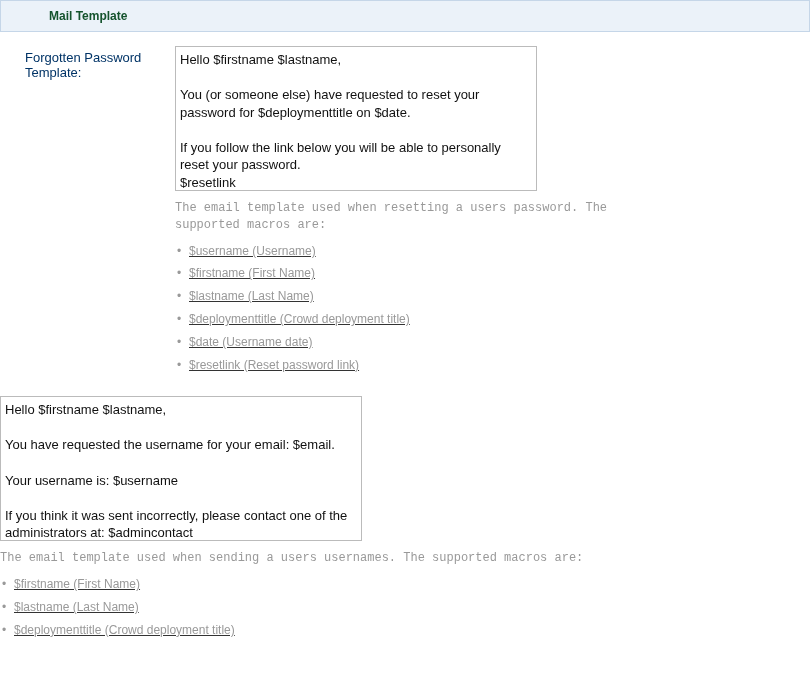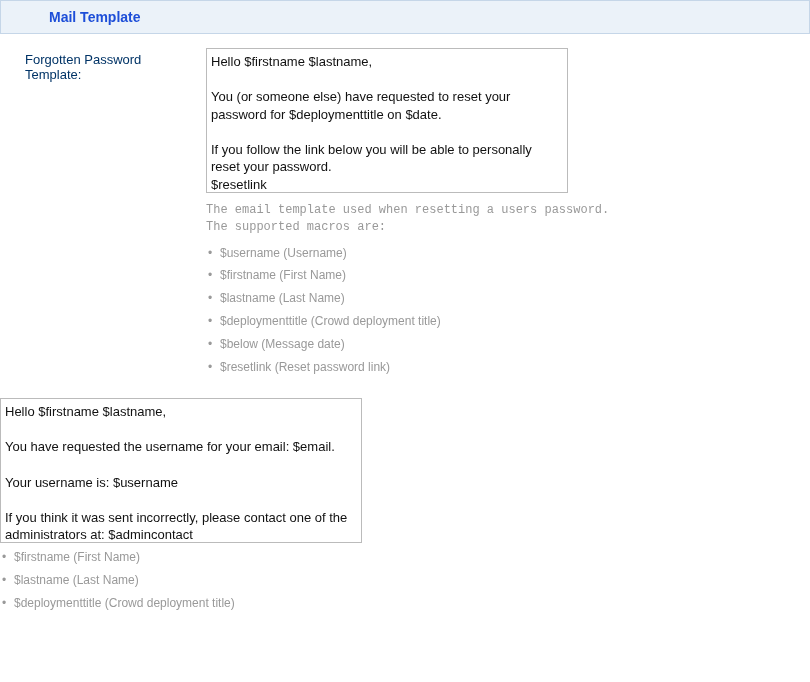--- a/index.html
+++ b/index.html
@@ -14,30 +14,29 @@
       background: #fff;
       width: 810px;
     }
     .section-header {
       background: #ebf2f9;
       border: 1px solid #c5d6e8;
       padding: 8px 12px;
       margin: 0 0 14px 0;
     }
     .section-header h2 {
-      color: #1d4ed8;
-      font-size: 14px;
+      color: #14532d;
+      font-size: 12px;
       font-weight: bold;
       padding-left: 36px;
     }
     .form-row {
       display: flex;
       align-items: flex-start;
       padding: 0 0 20px 0;
-      gap: 31px;
     }
     .form-label {
       width: 175px;
       padding: 4px 10px 0 25px;
       color: #003366;
       font-size: 13px;
       flex-shrink: 0;
     }
     .form-field {
       flex: 1;
@@ -59,20 +58,21 @@
       color: #999;
       font-size: 12px;
       margin: 6px 0 6px 0;
       line-height: 1.4;
       font-family: Liberation Mono, monospace;
     }
     ul.macro-list {
       list-style: none;
       padding: 0;
       margin: 0;
+      text-decoration: underline;
     }
     ul.macro-list li {
       color: #999;
       font-size: 12px;
       padding: 3px 0 3px 14px;
       position: relative;
       line-height: 1.4;
     }
     ul.macro-list li::before {
       content: "•";
@@ -99,37 +99,38 @@
 If you follow the link below you will be able to personally reset your password.
 $resetlink
 
 This password reset request is valid for the next 24 hours.</textarea>
     <div class="help-text">The email template used when resetting a users password. The supported macros are:</div>
     <ul class="macro-list">
       <li>$username (Username)</li>
       <li>$firstname (First Name)</li>
       <li>$lastname (Last Name)</li>
       <li>$deploymenttitle (Crowd deployment title)</li>
-      <li>$below (Message date)</li>
+      <li>$date (Username date)</li>
       <li>$resetlink (Reset password link)</li>
     </ul>
   </div>
 </div>
 
 <div class="form-row">
   <div class="form-field">
     <textarea style="">Hello $firstname $lastname,
 
 You have requested the username for your email: $email.
 
 Your username is: $username
 
 If you think it was sent incorrectly, please contact one of the administrators at: $admincontact
 
 $deploymenttitle Administrator</textarea>
+    <div class="help-text">The email template used when sending a users usernames. The supported macros are:</div>
     <ul class="macro-list">
       <li>$firstname (First Name)</li>
       <li>$lastname (Last Name)</li>
       <li>$deploymenttitle (Crowd deployment title)</li>
 
     </ul>
   </div>
 </div>
 
 </body></html>

